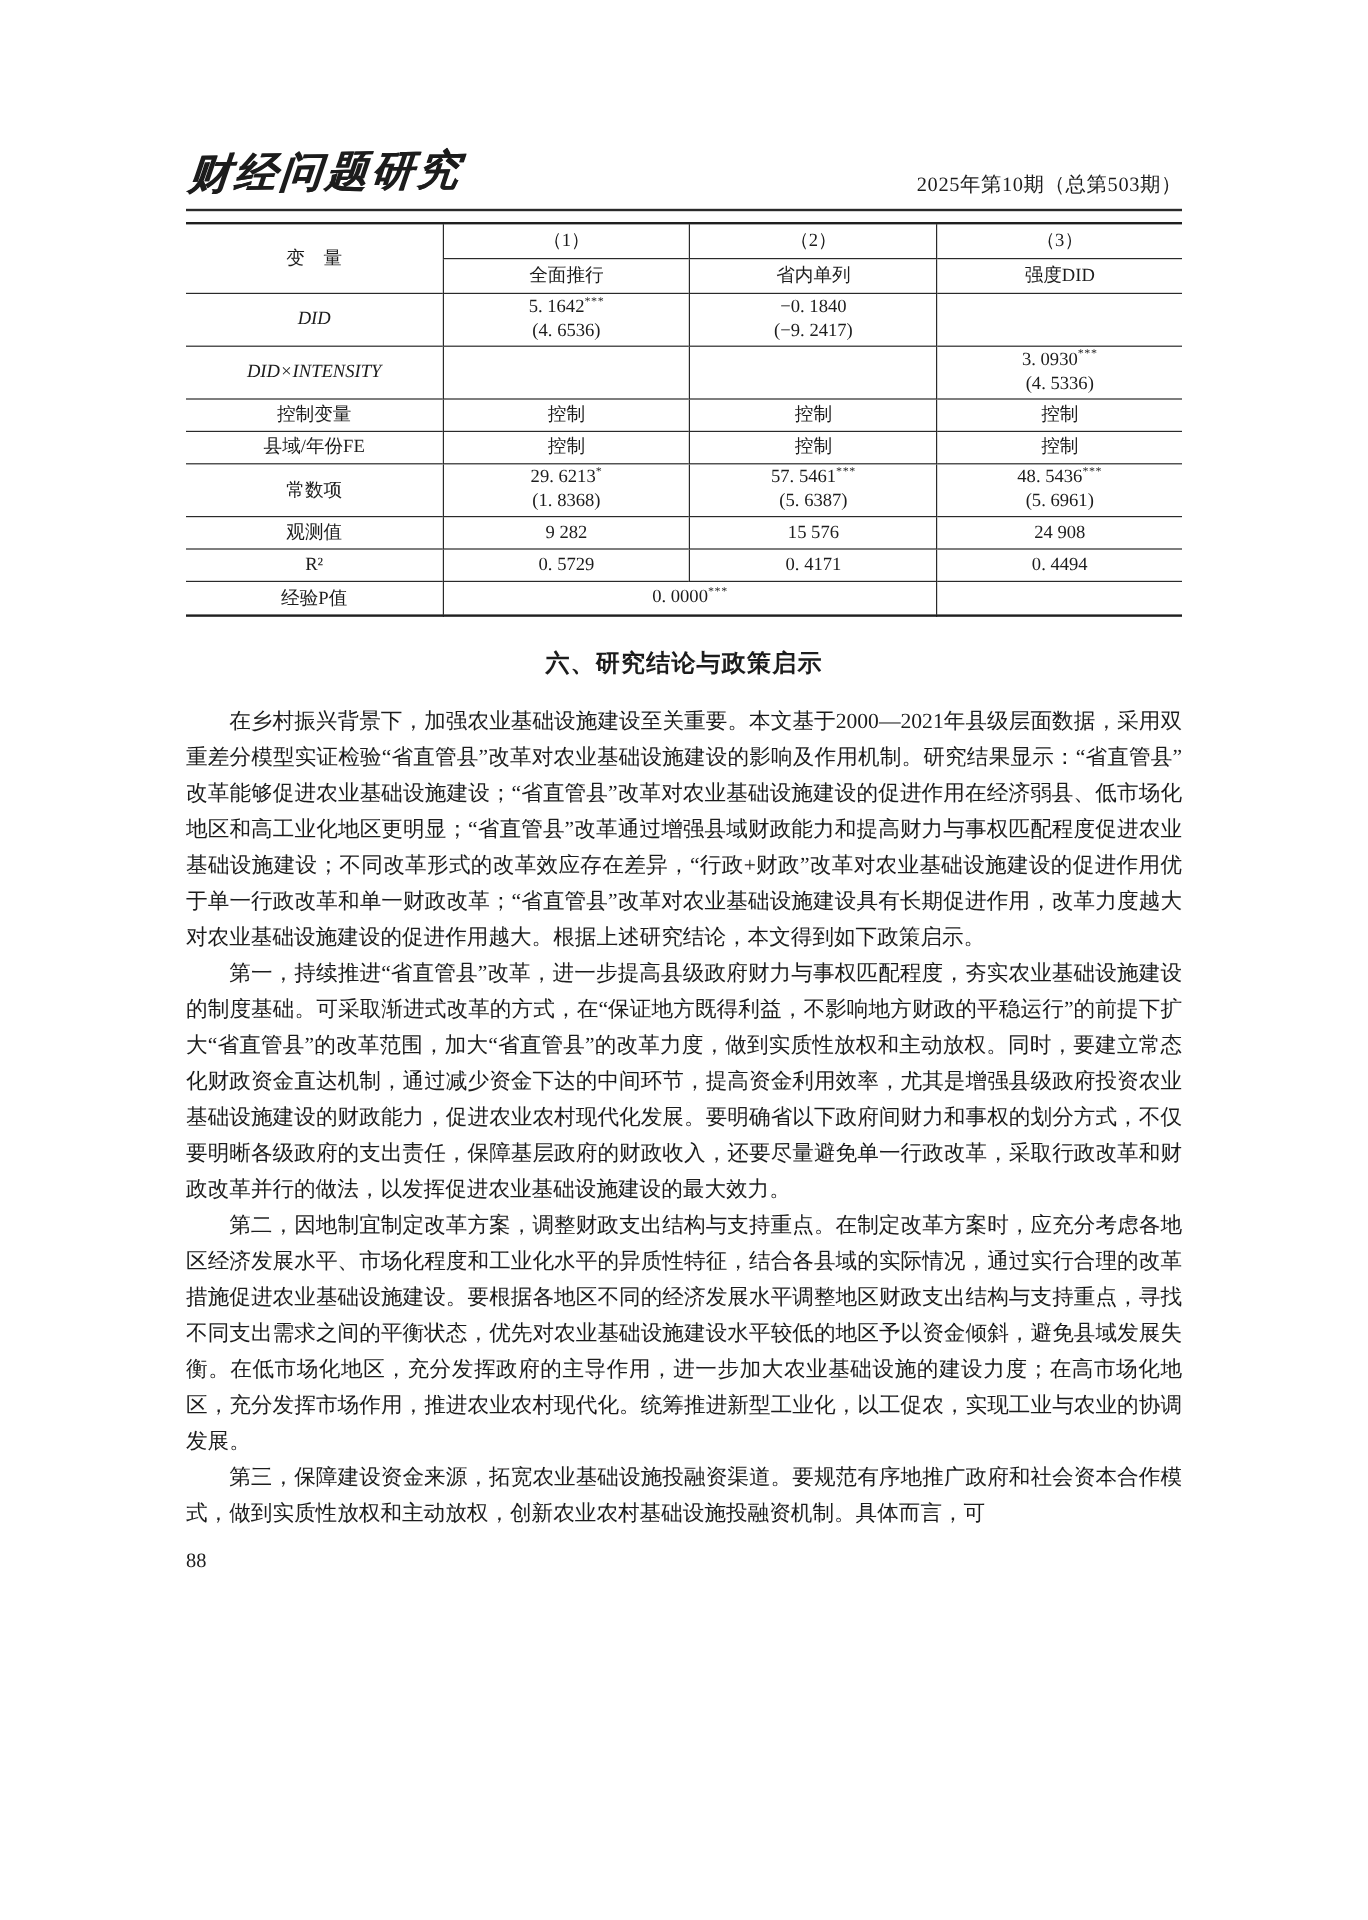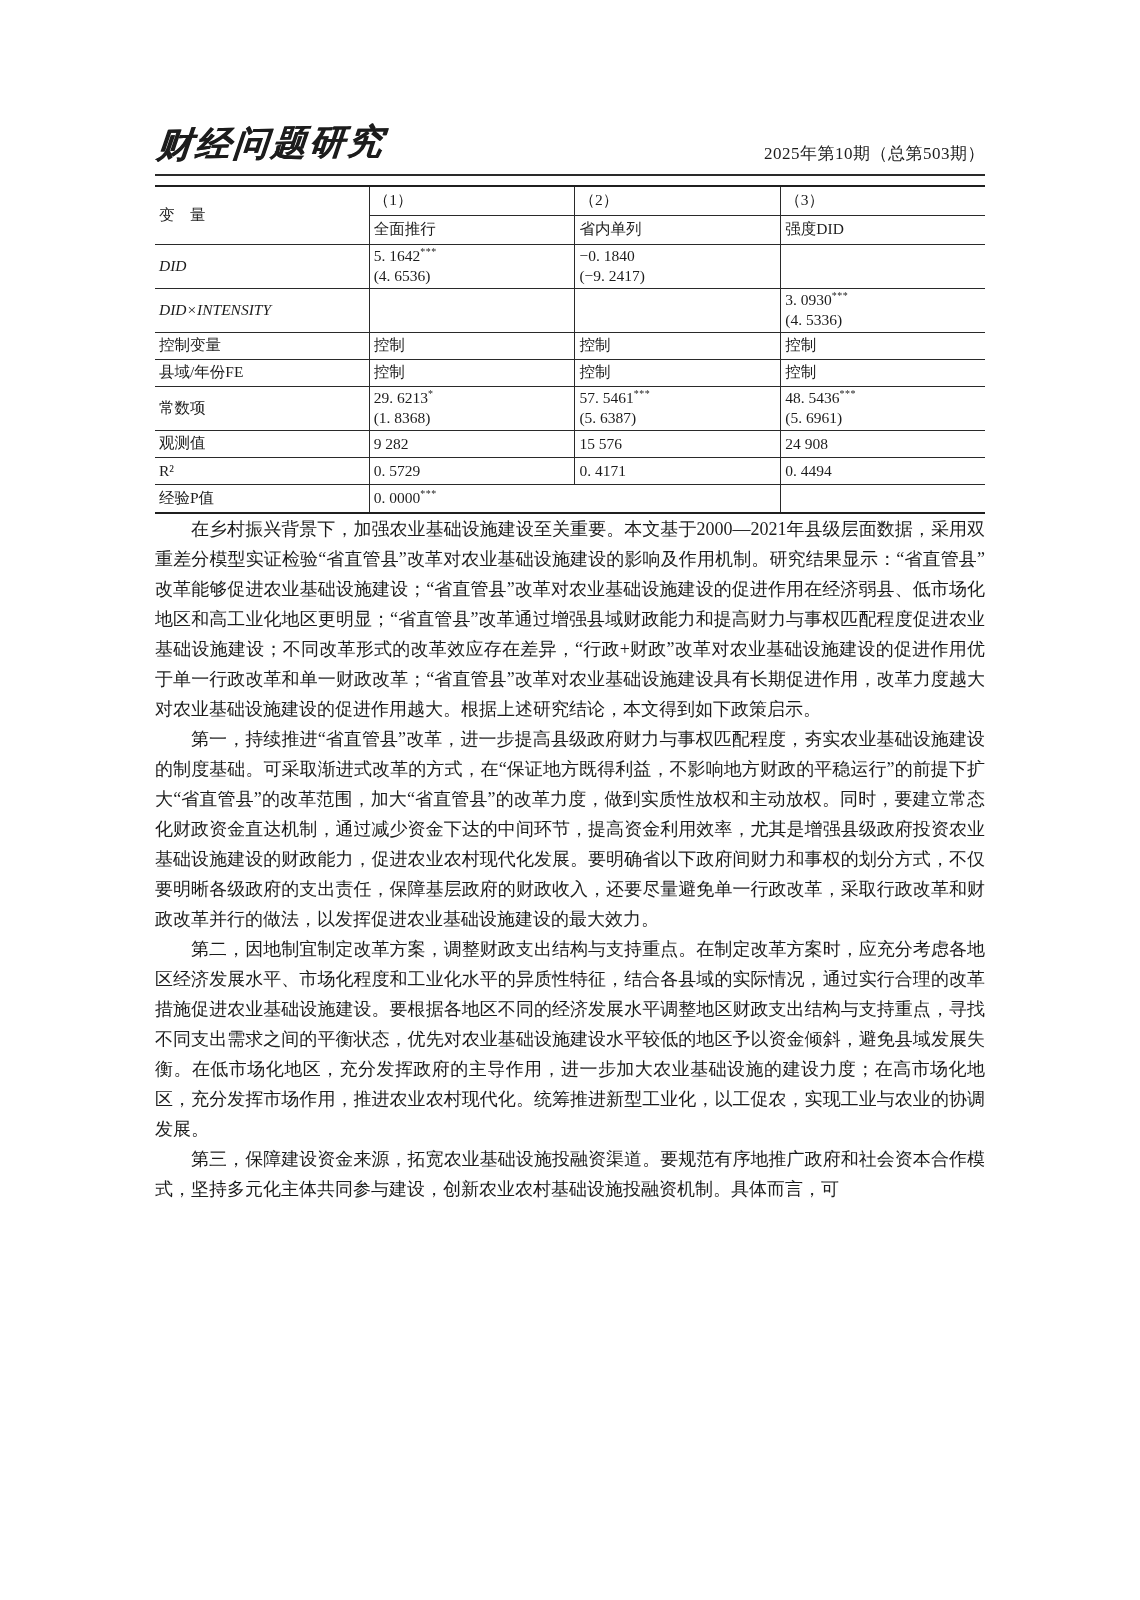--- a/index.html
+++ b/index.html
@@ -63,21 +63,21 @@
   }
   .cap-title { margin-left: 1em; }
 
   table.results {
     width: 100%;
     border-collapse: collapse;
     margin-top: 9px;
     border-top: 2.5px solid #1f1f1f;
     border-bottom: 2.5px solid #1f1f1f;
     font-size: 15.5px;
-    text-align: left;
+    text-align: center;
   }
   table.results td {
     border-top: 1px solid #2a2a2a;
     padding: 1px 4px;
     vertical-align: middle;
   }
   table.results tr:first-child td { border-top: none; }
   td.bl { border-left: 1px solid #2a2a2a; }
   tr.rh-h  { height: 29px; }
   tr.rh-1  { height: 27px; }
@@ -203,20 +203,22 @@
       <tr class="rh-p">
         <td>经验P值</td>
         <td class="bl" colspan="2">
           <span>0. 0000</span><sup class="stars">***</sup>
         </td>
         <td class="bl"></td>
       </tr>
     </tbody>
   </table>
 
+  <h2 class="sec-heading">六、研究结论与政策启示</h2>
 
   <p class="body-p">在乡村振兴背景下，加强农业基础设施建设至关重要。本文基于2000—2021年县级层面数据，采用双重差分模型实证检验“省直管县”改革对农业基础设施建设的影响及作用机制。研究结果显示：“省直管县”改革能够促进农业基础设施建设；“省直管县”改革对农业基础设施建设的促进作用在经济弱县、低市场化地区和高工业化地区更明显；“省直管县”改革通过增强县域财政能力和提高财力与事权匹配程度促进农业基础设施建设；不同改革形式的改革效应存在差异，“行政+财政”改革对农业基础设施建设的促进作用优于单一行政改革和单一财政改革；“省直管县”改革对农业基础设施建设具有长期促进作用，改革力度越大对农业基础设施建设的促进作用越大。根据上述研究结论，本文得到如下政策启示。</p>
   <p class="body-p">第一，持续推进“省直管县”改革，进一步提高县级政府财力与事权匹配程度，夯实农业基础设施建设的制度基础。可采取渐进式改革的方式，在“保证地方既得利益，不影响地方财政的平稳运行”的前提下扩大“省直管县”的改革范围，加大“省直管县”的改革力度，做到实质性放权和主动放权。同时，要建立常态化财政资金直达机制，通过减少资金下达的中间环节，提高资金利用效率，尤其是增强县级政府投资农业基础设施建设的财政能力，促进农业农村现代化发展。要明确省以下政府间财力和事权的划分方式，不仅要明晰各级政府的支出责任，保障基层政府的财政收入，还要尽量避免单一行政改革，采取行政改革和财政改革并行的做法，以发挥促进农业基础设施建设的最大效力。</p>
   <p class="body-p">第二，因地制宜制定改革方案，调整财政支出结构与支持重点。在制定改革方案时，应充分考虑各地区经济发展水平、市场化程度和工业化水平的异质性特征，结合各县域的实际情况，通过实行合理的改革措施促进农业基础设施建设。要根据各地区不同的经济发展水平调整地区财政支出结构与支持重点，寻找不同支出需求之间的平衡状态，优先对农业基础设施建设水平较低的地区予以资金倾斜，避免县域发展失衡。在低市场化地区，充分发挥政府的主导作用，进一步加大农业基础设施的建设力度；在高市场化地区，充分发挥市场作用，推进农业农村现代化。统筹推进新型工业化，以工促农，实现工业与农业的协调发展。</p>
-  <p class="body-p">第三，保障建设资金来源，拓宽农业基础设施投融资渠道。要规范有序地推广政府和社会资本合作模式，坚持多元化主体共同参与建设，创新农业农村基础设施投融资机制。具体而言，可</p>
-
+  <p class="body-p">第三，保障建设资金来源，拓宽农业基础设施投融资渠道。要规范有序地推广政府和社会资本合作模式，做到实质性放权和主动放权，创新农业农村基础设施投融资机制。具体而言，可</p>
+
+  <div class="page-num">88</div>
 
 </div>
 
 </body></html>

